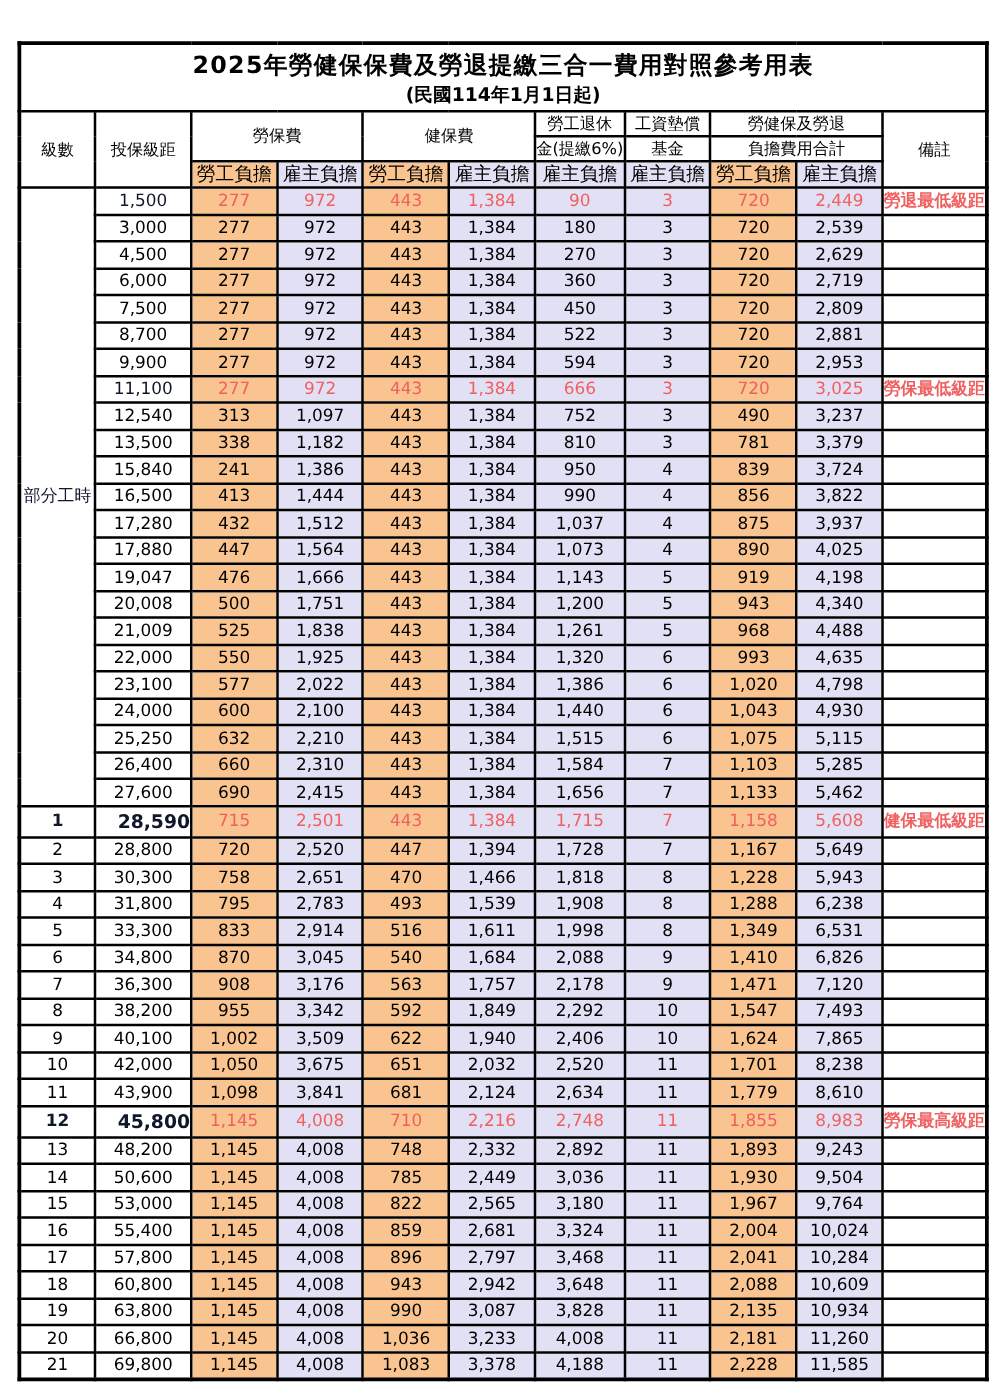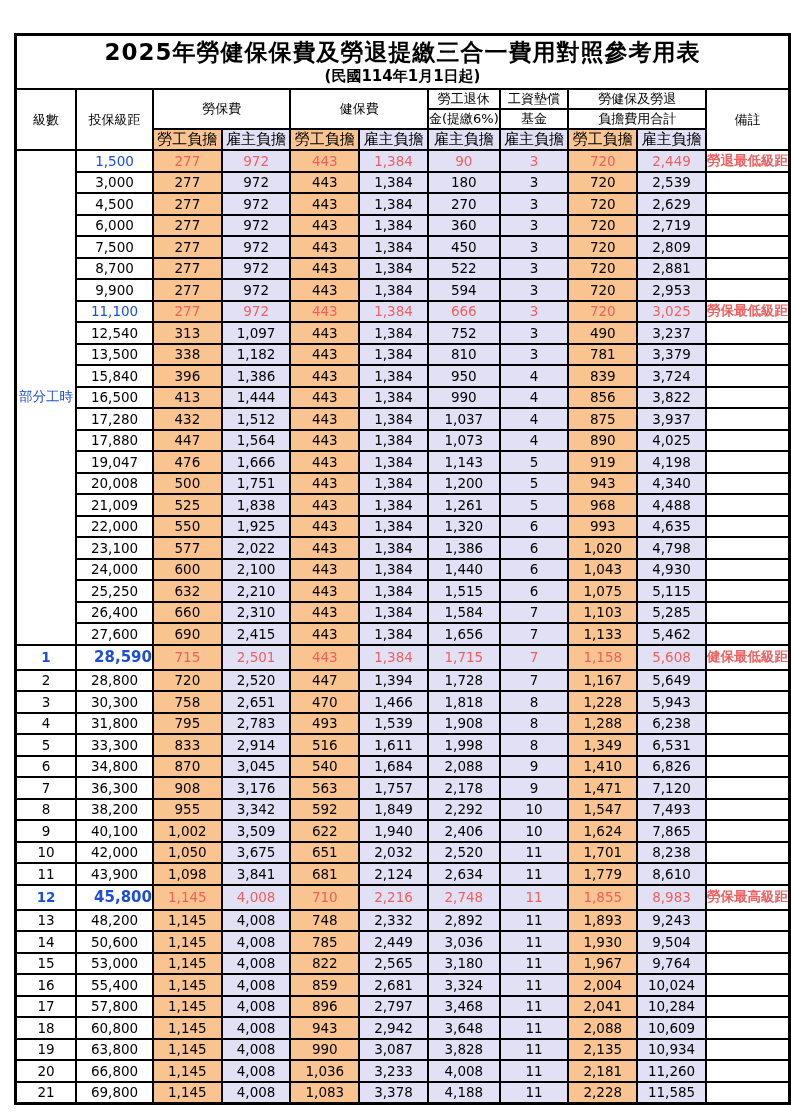--- a/index.html
+++ b/index.html
@@ -8,36 +8,36 @@
     font-family:"DejaVu Sans","Liberation Sans",sans-serif;color:#000;
   }
   .sheet{position:absolute;left:14px;top:33px;}
   table.main{border-collapse:collapse;table-layout:fixed;border:3px solid #000;}
   .main th,.main td{
     border:2px solid #000;text-align:center;vertical-align:middle;
     padding:0;overflow:hidden;white-space:nowrap;
   }
   
   .title-cell{height:52px;background:#fff;}
-  .title-line{font-size:23px;font-weight:bold;line-height:28px;letter-spacing:1px;}
+  .title-line{font-size:19px;font-weight:bold;line-height:28px;letter-spacing:1px;}
   .subtitle-line{font-size:15px;font-weight:bold;line-height:21px;}
   
   tr.h1 th,tr.h2 th{height:16px;font-size:13px;font-weight:normal;background:#fff;}
   tr.h3 th{height:17px;font-size:15px;font-weight:normal;}
   th.span3{font-size:13.5px;}
   
   .main tbody td{height:19.5px;font-size:13.5px;}
   td.emp,th.emp{background:#F9C48F;}
   td.er,th.er{background:#E2E0F4;}
   td.lvl,td.bracket,td.note,td.cat{background:#fff;}
   td.bracket{font-size:13.5px;}
   td.cat{font-size:13px;}
   td.note{font-size:10.5px;font-weight:bold;color:#F06060;font-family:Liberation Serif, serif;}
   tr.red td{color:#F06060;}
-  tr.red td.lvl,tr.red td.bracket,tr.red td.cat{color:#1d4ed8;}
+  tr.red td.lvl,tr.red td.bracket,tr.red td.cat{color:#0f172a;}
   tr.bold td{height:23px;}
   tr.bold td.bracket{font-weight:bold;font-size:15px;padding-left:17px;}
   tr.bold td.lvl{font-weight:bold;}
 </style>
 </head>
 <body>
 
 <div class="sheet">
   <table class="main">
     <colgroup>
@@ -203,21 +203,21 @@
           <td class="emp">443</td>
           <td class="er">1,384</td>
           <td class="er">810</td>
           <td class="er">3</td>
           <td class="emp">781</td>
           <td class="er">3,379</td>
           <td class="note"></td>
         </tr>
         <tr>
           <td class="bracket">15,840</td>
-          <td class="emp">396</td>
+          <td class="emp">241</td>
           <td class="er">1,386</td>
           <td class="emp">443</td>
           <td class="er">1,384</td>
           <td class="er">950</td>
           <td class="er">4</td>
           <td class="emp">839</td>
           <td class="er">3,724</td>
           <td class="note"></td>
         </tr>
         <tr>

